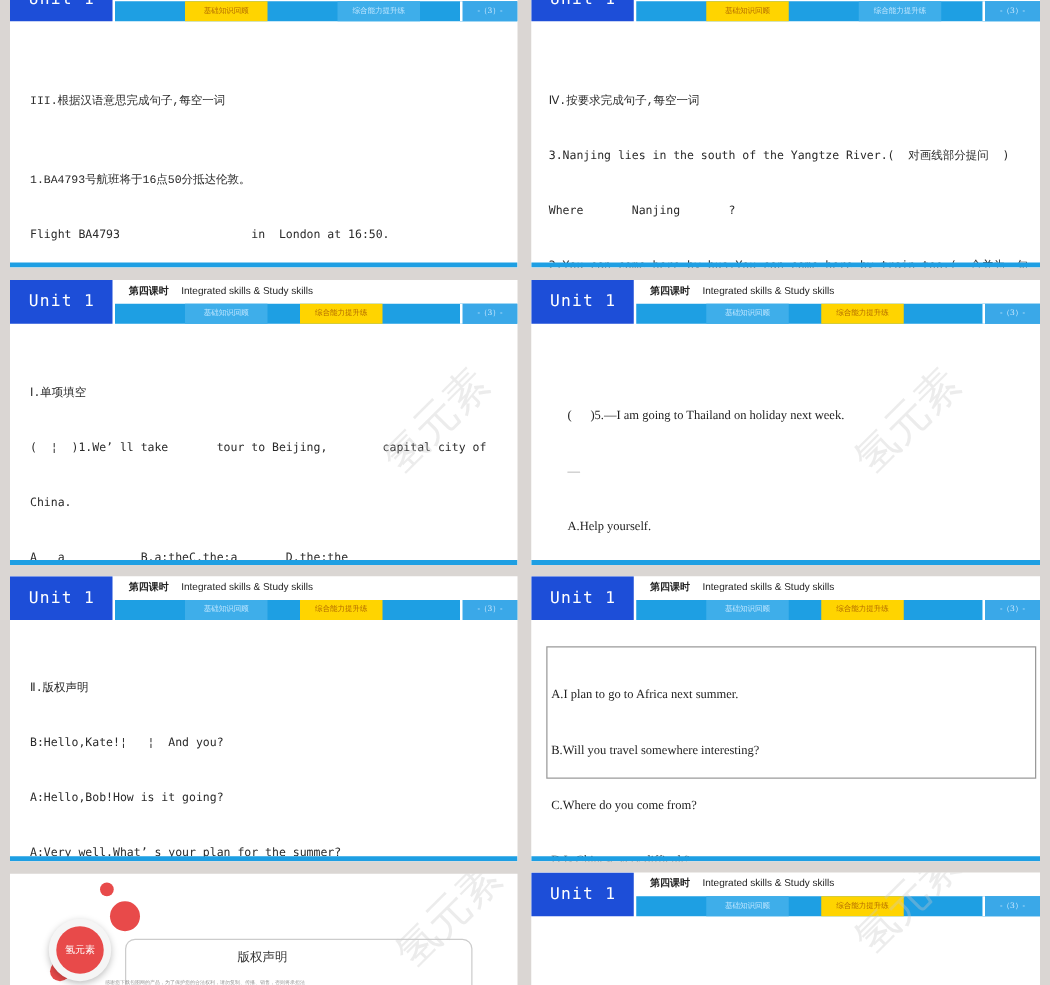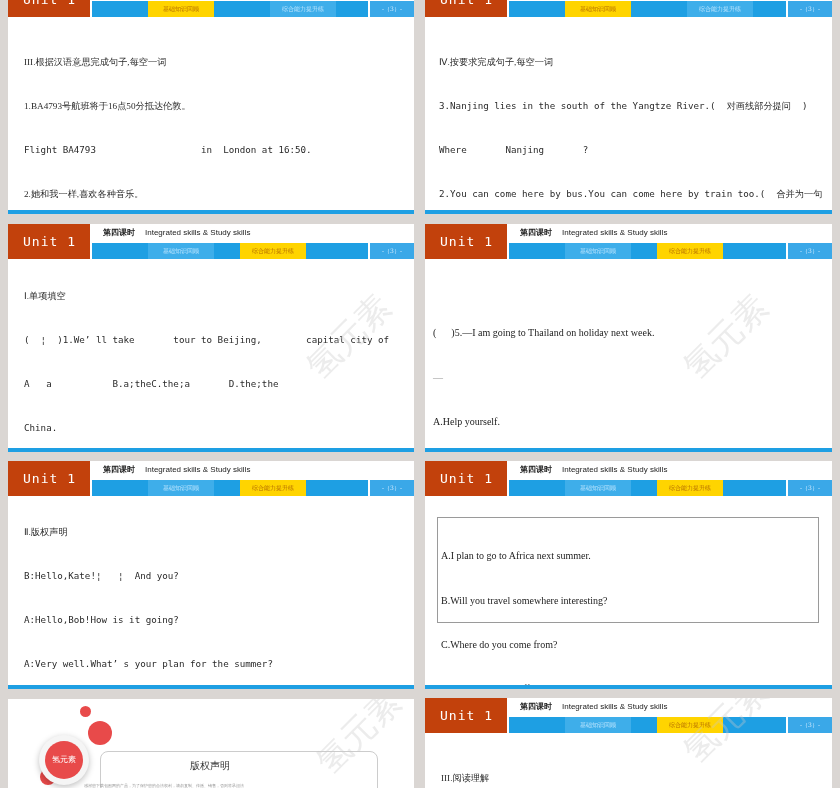--- a/index.html
+++ b/index.html
@@ -1,33 +1,33 @@
 <!DOCTYPE html>
 <html><head>
 <meta charset="utf-8">
 <style>
   html, body { margin:0; padding:0; }
   body { width:840px; height:788px; background:#dad6d3; position:relative; overflow:hidden; font-family:"DejaVu Serif", serif; }
   .slide { position:absolute; background:#ffffff; overflow:hidden; }
   .hdr { position:absolute; left:0; right:0; top:0; height:36px; }
-  .unit { position:absolute; left:0; top:0; width:82px; height:35px; background:#c2410c; color:#fff; font-family:"DejaVu Sans Mono", monospace; font-size:13px; line-height:35px; padding-left:15px; box-sizing:border-box; letter-spacing:1px; }
+  .unit { position:absolute; left:0; top:0; width:82px; height:35px; background:#1d4ed8; color:#fff; font-family:"DejaVu Sans Mono", monospace; font-size:13px; line-height:35px; padding-left:15px; box-sizing:border-box; letter-spacing:1px; }
   .lesson { position:absolute; left:95px; top:3px; font-size:8px; color:#222; font-family:"Liberation Sans", sans-serif; white-space:nowrap; }
   .lesson b { font-family:"DejaVu Serif", serif; font-weight:bold; margin-right:10px; }
   .bar { position:absolute; left:84px; right:0; top:19px; height:16px; background:#1e9fe3; }
   .tab { position:absolute; top:0; height:16px; font-size:6px; line-height:16px; text-align:center; font-family:"Liberation Sans", sans-serif; }
   .tab.a { left:56px; width:66px; background:#3eaeea; color:#bfe6ff; }
   .tab.b { left:147px; width:66px; background:#ffd400; color:#b36b00; }
   .tab.on-a { background:#ffd400; color:#b36b00; }
   .tab.off-b { background:#3eaeea; color:#bfe6ff; }
   .pg { position:absolute; right:0; top:0; width:44px; height:16px; background:#3aa8e8; color:#cfeaff; font-size:6px; line-height:16px; text-align:center; border-left:2px solid #fff; }
   .foot { position:absolute; left:0; right:0; bottom:0; height:4px; background:#1e9fe3; }
   .body { position:absolute; left:16px; right:8px; font-family:"DejaVu Sans Mono", monospace; font-size:9.2px; color:#2a2a2a; line-height:14.6px; white-space:pre; }
-  .body .cn { font-family:Liberation Serif, serif; }
+  .body .cn { font-family:Liberation Mono, monospace;margin-top:19px; }
   .ser { font-family:"Liberation Serif", serif; font-size:10px; line-height:14.7px; color:#222; white-space:pre; }
-  .box { position:absolute; border:1px solid #9a9a9a; }
+  .box { position:absolute; border:1px solid #9a9a9a;padding-left:10px; }
   .wm { position:absolute; color:rgba(200,200,200,0.35); font-size:34px; transform:rotate(-45deg); font-family:"DejaVu Sans", sans-serif; pointer-events:none; }
   .copy-title { position:absolute; font-size:10px; color:#333; font-family:"DejaVu Sans", sans-serif; }
   .card { position:absolute; border:1px solid #ccc; border-radius:8px; }
   .circle { position:absolute; border-radius:50%; background:#e84a4a; }
 </style>
 </head>
 <body>
 
 <div class="slide" style="left:8px; top:-18px; width:406px; height:232px;">
   <div class="hdr">
@@ -86,22 +86,22 @@
     <div class="lesson"><b>第四课时</b><span>Integrated skills &amp; Study skills</span></div>
     <div class="bar">
       <div class="tab a">基础知识回顾</div>
       <div class="tab b" style="left:148px;">综合能力提升练</div>
       <div class="pg">-（3）-</div>
     </div>
   </div>
   <div class="body" style="top:36px;">
     <div class="cn">Ⅰ.单项填空</div>
     <div>(  ¦  )1.We’ ll take       tour to Beijing,        capital city of</div>
+    <div>China.</div>
     <div>A   a           B.a;theC.the;a       D.the;the</div>
-    <div>China.</div>
     
     
     
     
     
     
     
     
     
   </div>
@@ -112,21 +112,21 @@
 <div class="slide" style="left:425px; top:224px; width:407px; height:228px;">
   <div class="hdr">
     <div class="unit">Unit  1</div>
     <div class="lesson"><b>第四课时</b><span>Integrated skills &amp; Study skills</span></div>
     <div class="bar">
       <div class="tab a">基础知识回顾</div>
       <div class="tab b" style="left:148px;">综合能力提升练</div>
       <div class="pg">-（3）-</div>
     </div>
   </div>
-  <div class="ser" style="position:absolute; left:8px; top:73px;">
+  <div class="ser" style="position:absolute; left:29px; top:73px;">
     <div>(      )5.—I am going to Thailand on holiday next week.</div>
     <div style="color:#999;">—</div>
     <div>A.Help yourself.</div>
     
     
     
   </div>
   <div class="wm" style="left:250px; top:90px;">氢元素</div>
   <div class="foot"></div>
 </div>

